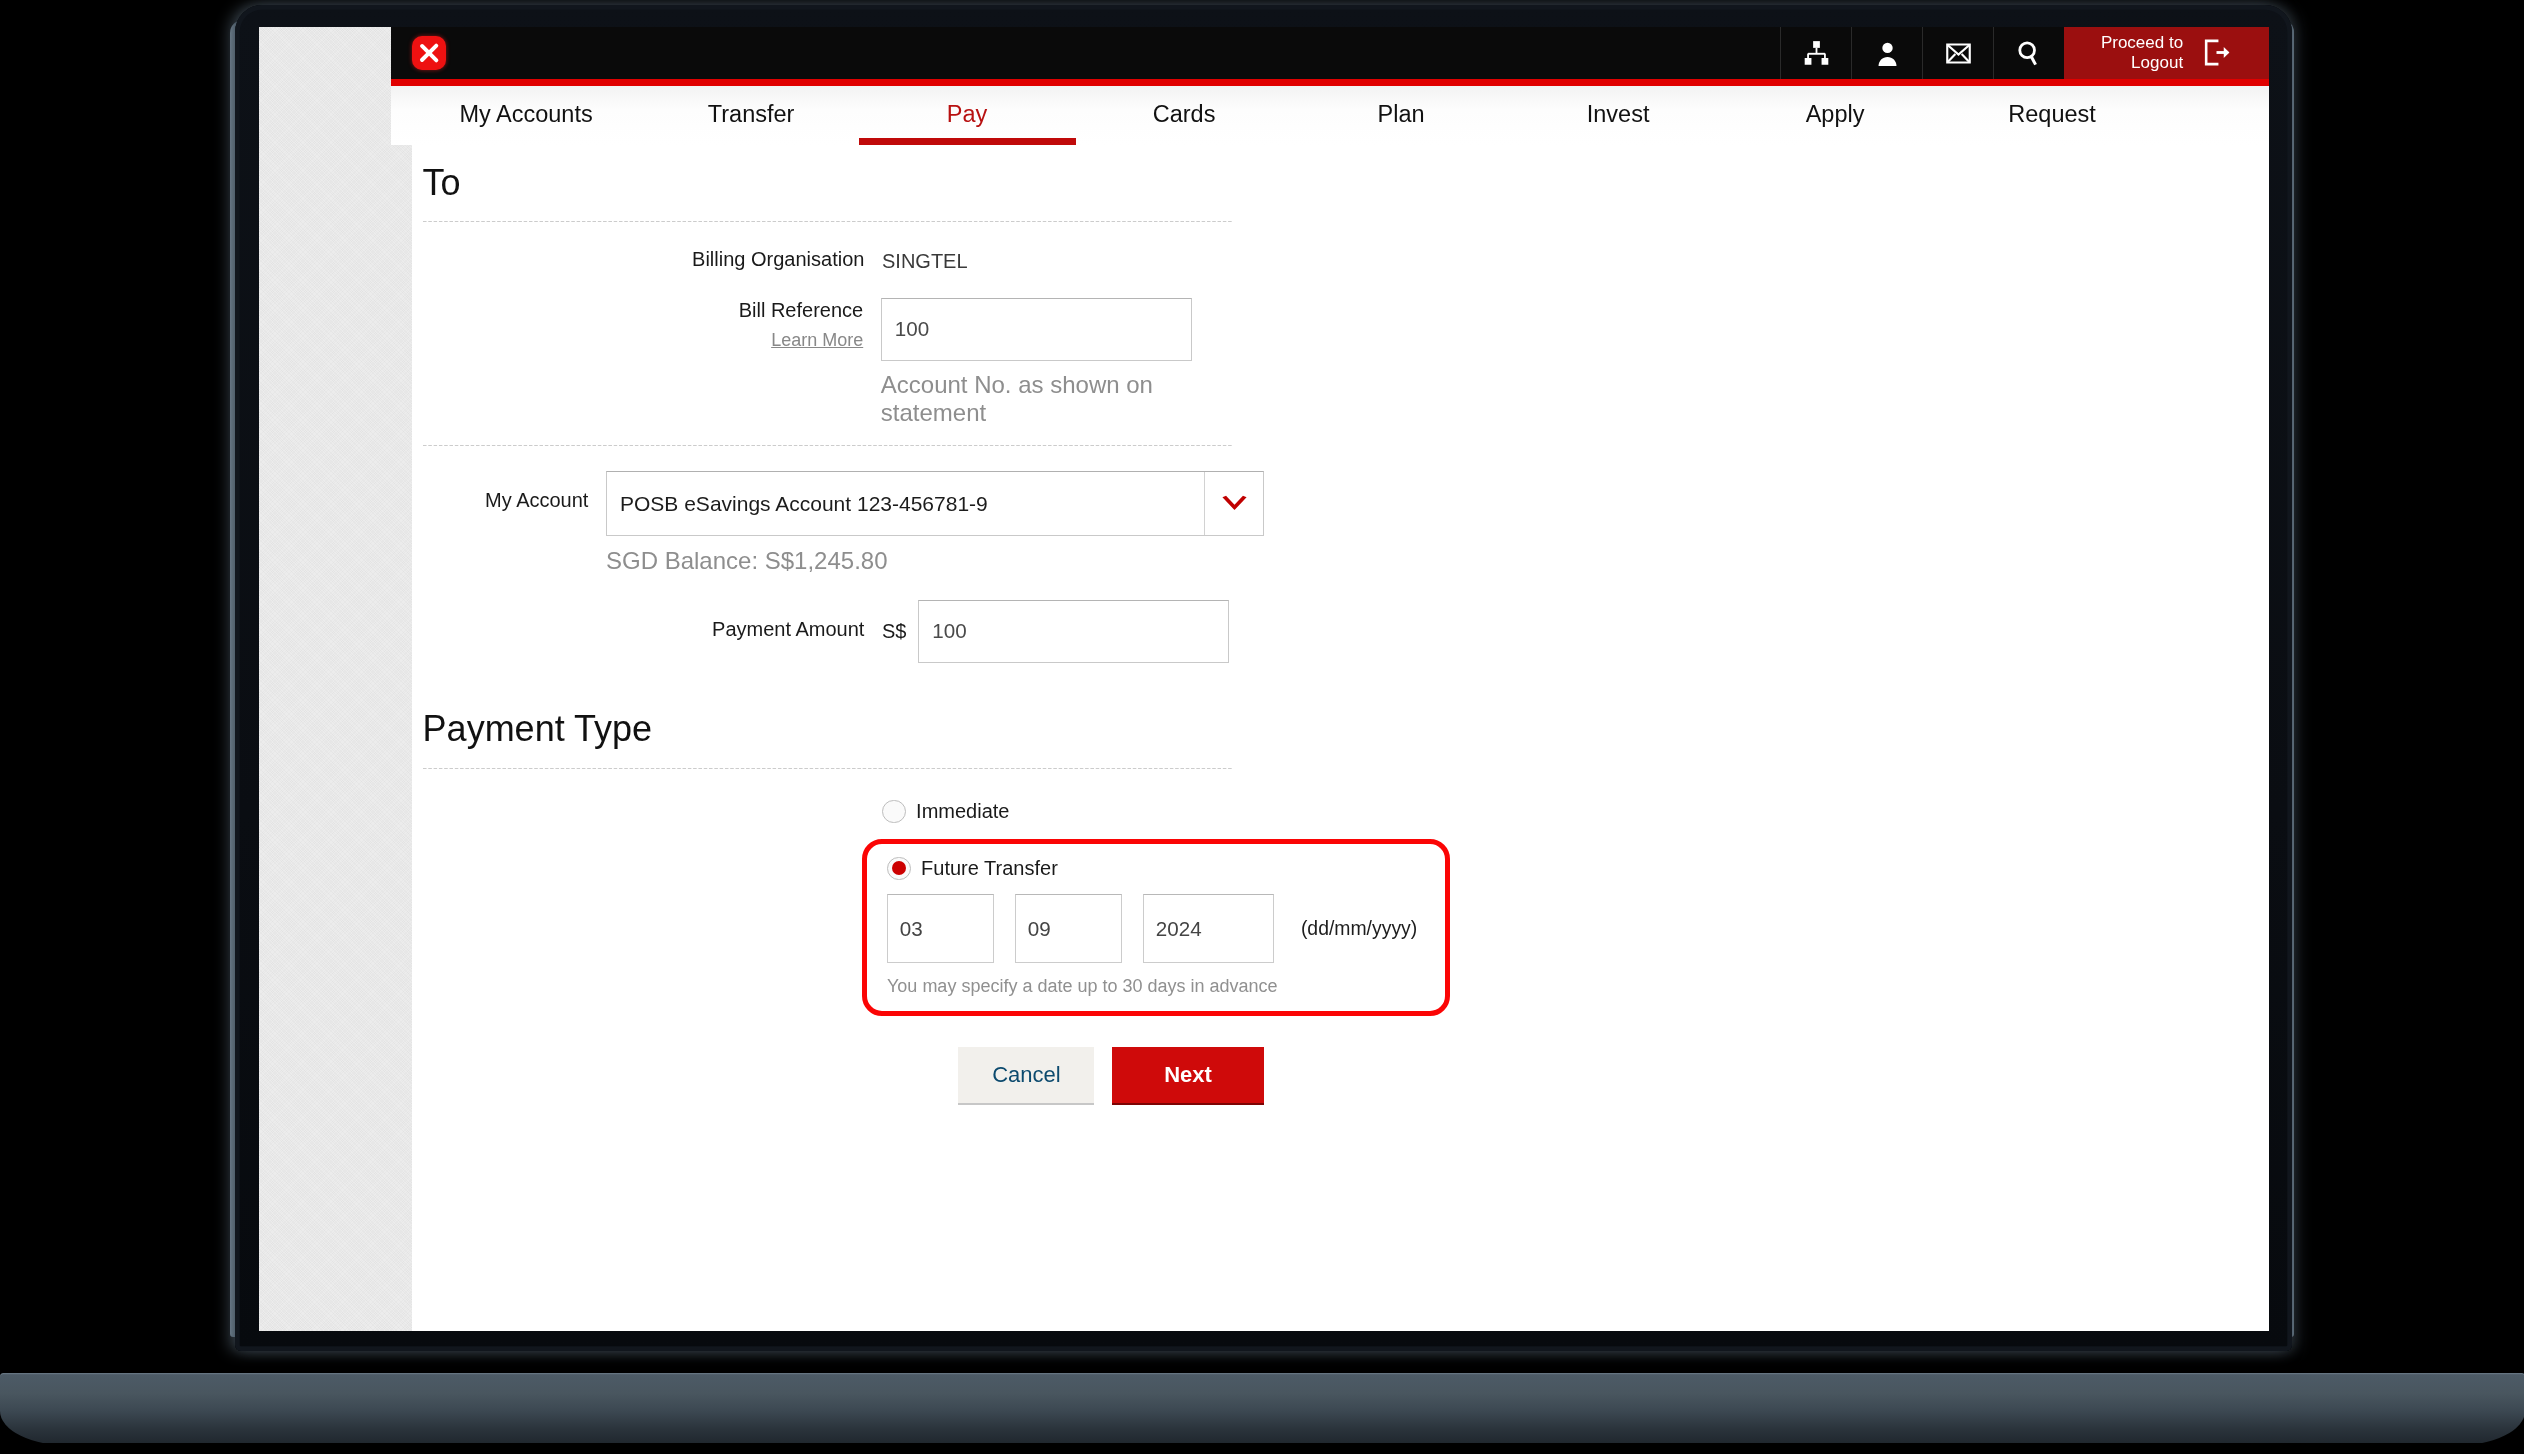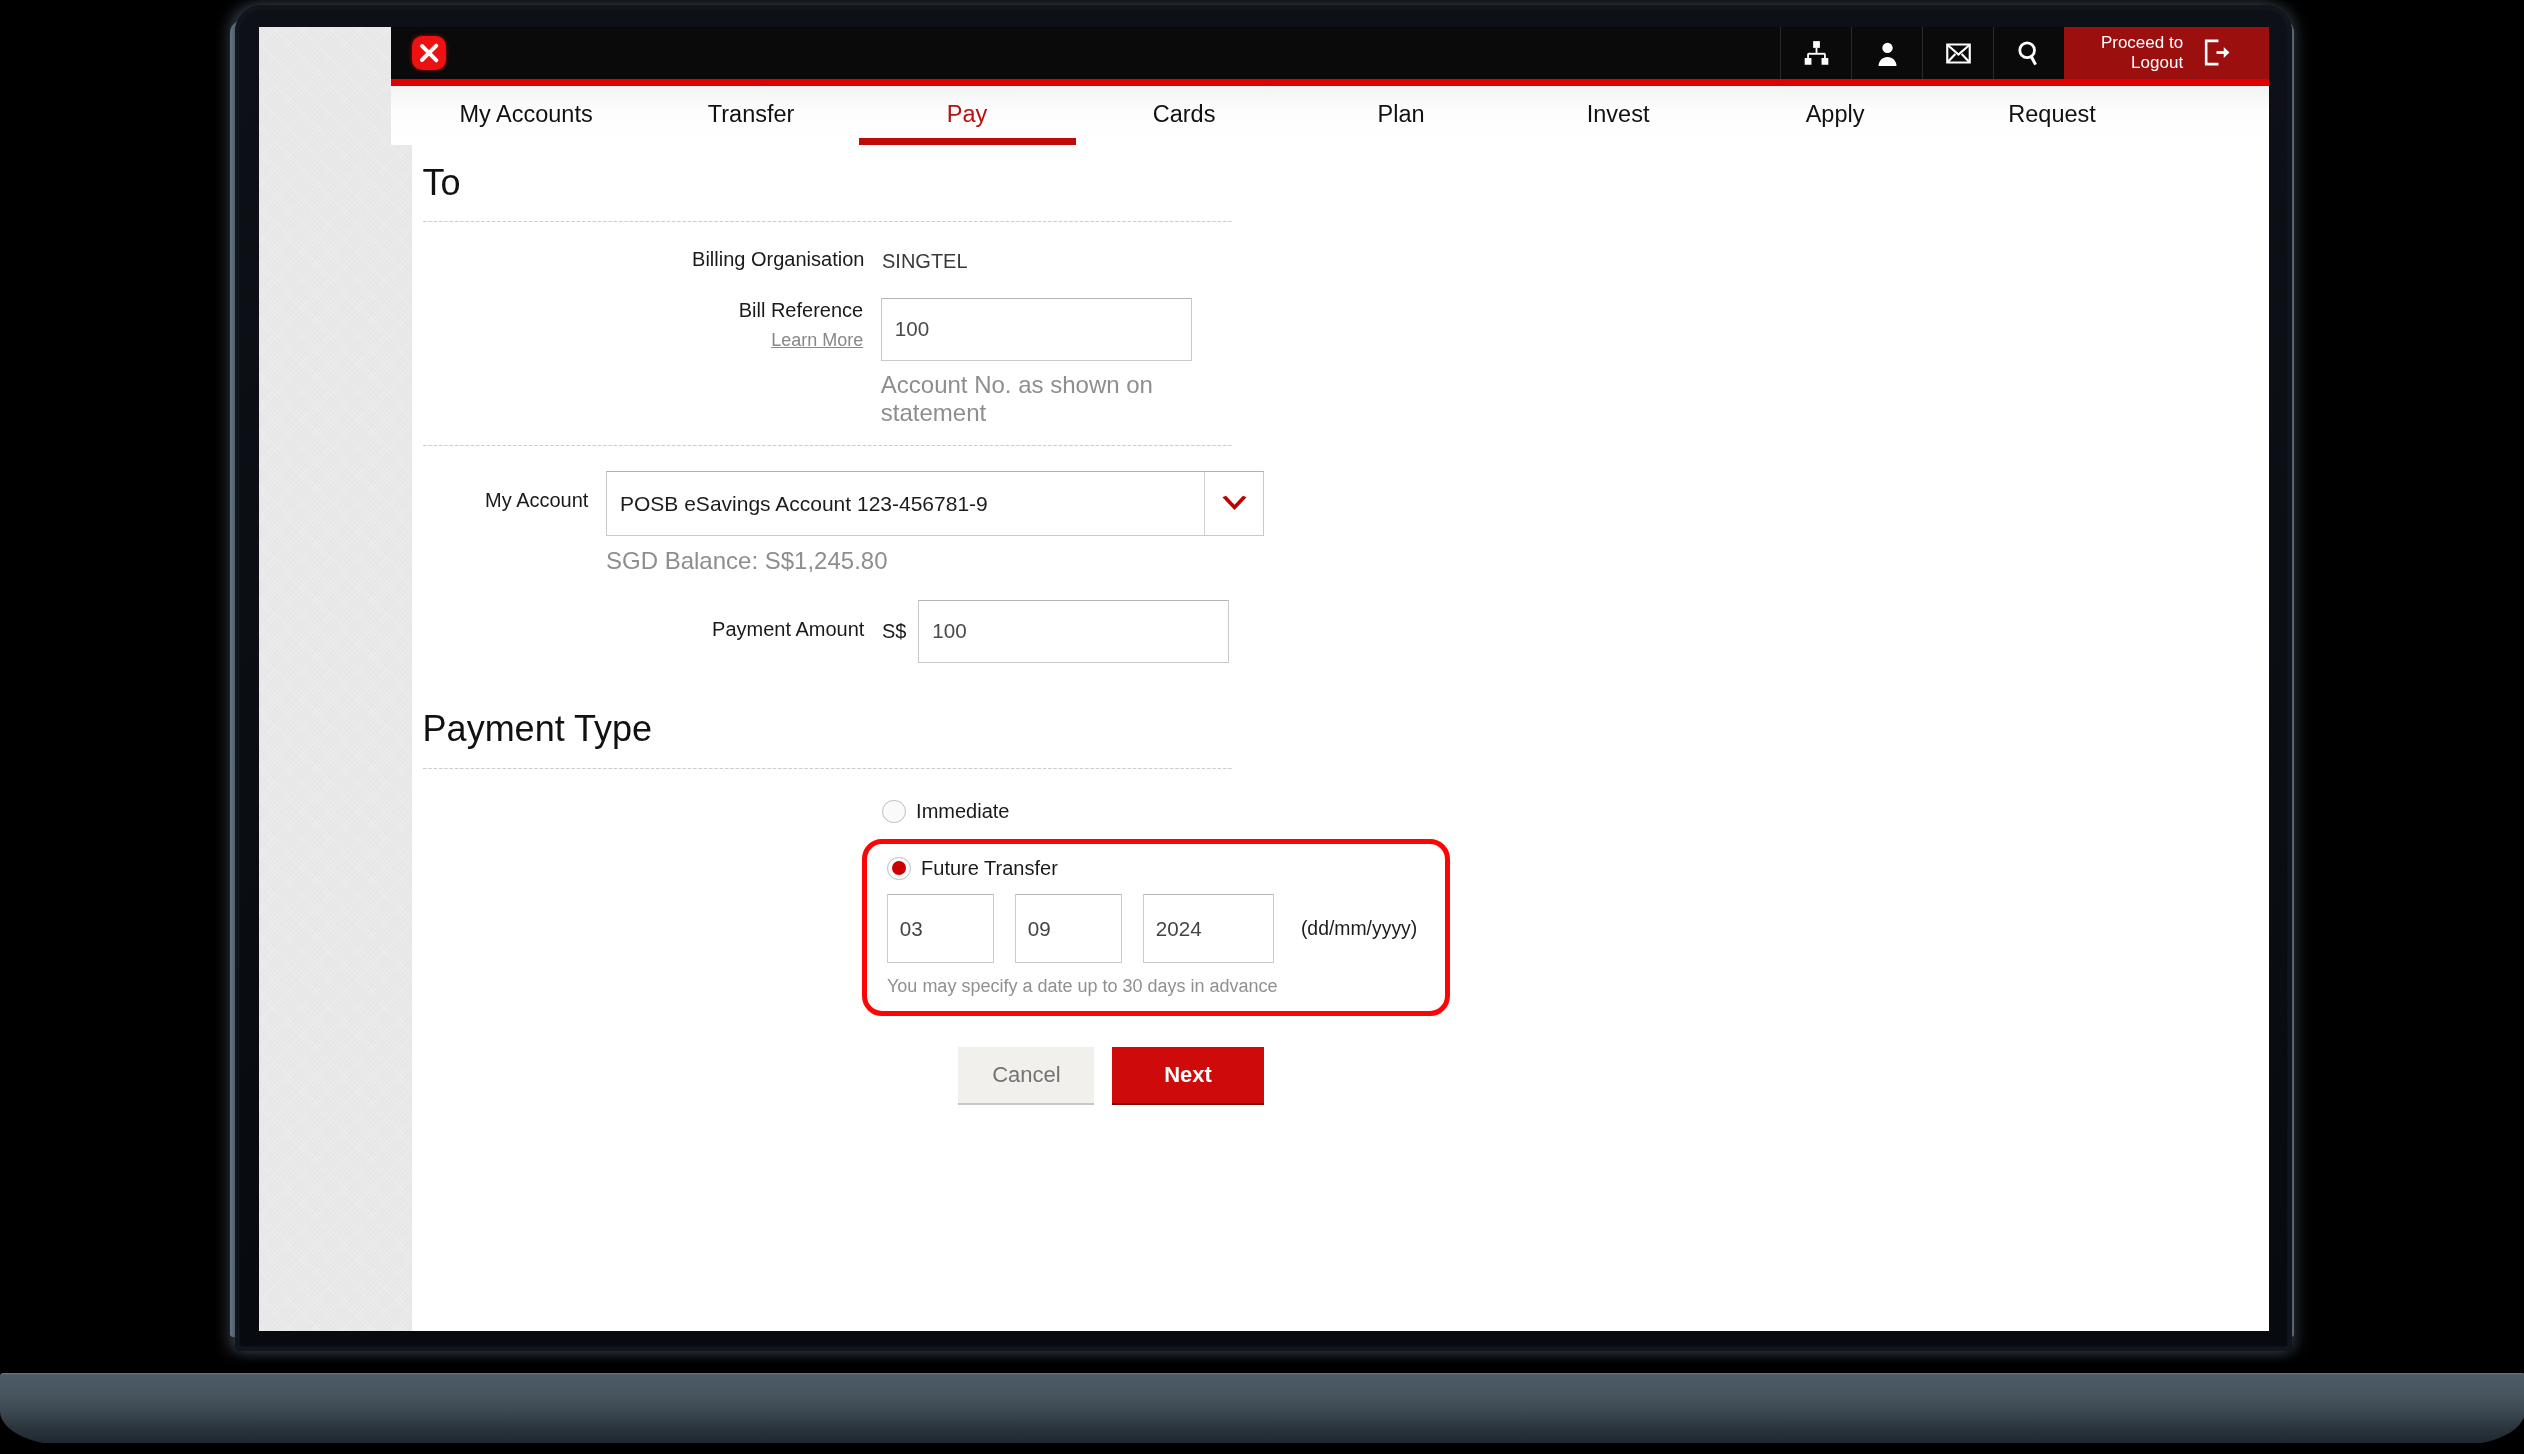--- a/index.html
+++ b/index.html
@@ -391,21 +391,21 @@
   .btn {
     font-family: "Liberation Sans", sans-serif;
     font-size: 22px;
     border: none;
     cursor: pointer;
     height: 58px;
   }
   #cancel-button {
     width: 136px;
     background: #f2f0ec;
-    color: #737373;
+    color: #0c4a6e;
     border-bottom: 2.4px solid #c7c7c7;
   }
   #next-button {
     width: 152px;
     background: #cf0a0a;
     color: #ffffff;
     border-bottom: 2.9px solid #7d0404;
     font-weight: bold;
   }
 </style>

